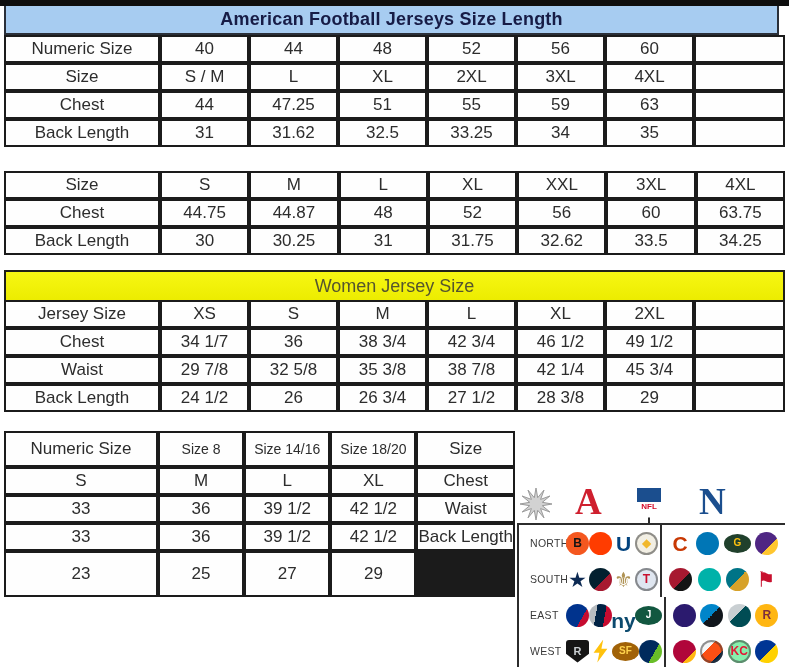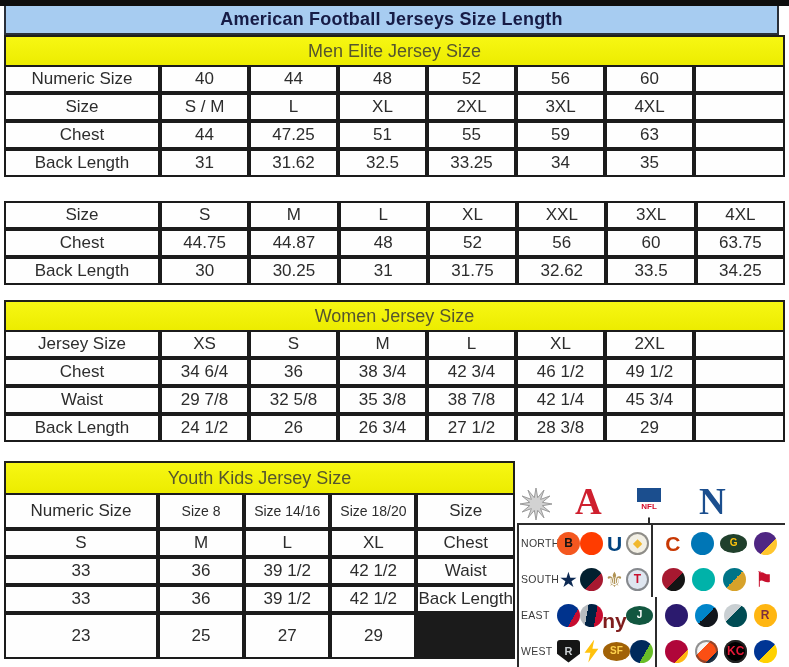--- a/index.html
+++ b/index.html
@@ -57,21 +57,21 @@
     position:absolute;left:120px;top:4px;width:24px;height:30px;z-index:2;
     clip-path:polygon(0 0,100% 0,100% 58%,50% 100%,0 58%);
     background:linear-gradient(#1b4e8e 46%,#ffffff 46%);
     display:flex;align-items:flex-end;justify-content:center;
     font-size:8px;font-weight:bold;color:#d40b2a;padding-bottom:7px;box-sizing:border-box;
   }
   .nfl-grid{border-top:2px solid #2c2c2c;border-left:2px solid #2c2c2c;}
   .nfl-row{display:flex;align-items:center;height:36px;}
   .dir{
     width:36px;flex:0 0 36px;font-size:10.5px;color:#3a3a3a;letter-spacing:.3px;
-    padding-left:2px;
+    padding-left:11px;
   }
   .group{display:flex;align-items:center;height:100%;}
   .group.afc{flex:0 0 93px;justify-content:space-between;padding-right:2px;box-sizing:border-box;}
   .group.nfc{flex:1;border-left:2px solid #2c2c2c;justify-content:space-evenly;padding:0 2px;}
   .logo{
     width:23px;height:23px;border-radius:50%;flex:0 0 auto;
     display:flex;align-items:center;justify-content:center;
     font-weight:bold;font-size:12px;line-height:1;
   }
   .logo.ring{box-shadow:inset 0 0 0 2px rgba(60,60,60,.55);}
@@ -81,21 +81,20 @@
   .logo.bolt{border-radius:0;clip-path:polygon(62% 0,20% 58%,45% 58%,36% 100%,80% 40%,54% 40%);}
 </style>
 </head>
 <body>
 
 <div class="top-bar"></div>
 
 <div class="title-bar">American Football Jerseys Size Length</div>
 
 <section class="size-table">
-  <div class="yellow-header">Men Elite Jersey Size</div>
   <div class="grid cols-8e">
       <div class="cell row-0 col-0">Numeric Size</div>
       <div class="cell row-0 col-1">40</div>
       <div class="cell row-0 col-2">44</div>
       <div class="cell row-0 col-3">48</div>
       <div class="cell row-0 col-4">52</div>
       <div class="cell row-0 col-5">56</div>
       <div class="cell row-0 col-6">60</div>
       <div class="cell row-0 col-7"></div>
       <div class="cell row-1 col-0">Size</div>
@@ -159,21 +158,21 @@
   <div class="grid cols-8e">
       <div class="cell row-0 col-0">Jersey Size</div>
       <div class="cell row-0 col-1">XS</div>
       <div class="cell row-0 col-2">S</div>
       <div class="cell row-0 col-3">M</div>
       <div class="cell row-0 col-4">L</div>
       <div class="cell row-0 col-5">XL</div>
       <div class="cell row-0 col-6">2XL</div>
       <div class="cell row-0 col-7"></div>
       <div class="cell row-1 col-0">Chest</div>
-      <div class="cell row-1 col-1">34 6/4</div>
+      <div class="cell row-1 col-1">34 1/7</div>
       <div class="cell row-1 col-2">36</div>
       <div class="cell row-1 col-3">38 3/4</div>
       <div class="cell row-1 col-4">42 3/4</div>
       <div class="cell row-1 col-5">46 1/2</div>
       <div class="cell row-1 col-6">49 1/2</div>
       <div class="cell row-1 col-7"></div>
       <div class="cell row-2 col-0">Waist</div>
       <div class="cell row-2 col-1">29 7/8</div>
       <div class="cell row-2 col-2">32 5/8</div>
       <div class="cell row-2 col-3">35 3/8</div>
@@ -186,21 +185,20 @@
       <div class="cell row-3 col-2">26</div>
       <div class="cell row-3 col-3">26 3/4</div>
       <div class="cell row-3 col-4">27 1/2</div>
       <div class="cell row-3 col-5">28 3/8</div>
       <div class="cell row-3 col-6">29</div>
       <div class="cell row-3 col-7"></div>
     </div>
 </section>
 
 <section class="size-table youth gap19">
-  <div class="yellow-header">Youth Kids Jersey Size</div>
   <div class="grid cols-5">
       <div class="cell row-0 col-0">Numeric Size</div>
       <div class="cell row-0 col-1">Size 8</div>
       <div class="cell row-0 col-3">Size 14/16</div>
       <div class="cell row-0 col-4">Size 18/20</div>
       <div class="cell row-1 col-0">Size</div>
       <div class="cell row-1 col-1">S</div>
       <div class="cell row-1 col-2">M</div>
       <div class="cell row-1 col-3">L</div>
       <div class="cell row-1 col-4">XL</div>
@@ -260,39 +258,39 @@
           <span class="logo circle" style="background: rgb(0, 178, 169);"></span>
           <span class="logo circle" style="background: linear-gradient(135deg, rgb(0, 116, 135) 50%, rgb(215, 162, 42) 50%);"></span>
           <span class="logo glyph" style="color: rgb(200, 16, 46);">⚑</span>
         </div>
       </div>
       <div class="nfl-row">
         <span class="dir">EAST</span>
         <div class="group afc">
           <span class="logo circle" style="background: linear-gradient(120deg, rgb(0, 51, 141) 66%, rgb(198, 12, 48) 66%);"></span>
           <span class="logo circle" style="background: linear-gradient(100deg, rgb(183, 188, 192) 32%, rgb(0, 34, 68) 32%, rgb(0, 34, 68) 66%, rgb(198, 12, 48) 66%);"></span>
-          <span class="logo glyph" style="color: #7f1d1d; margin-top: 10px;">ny</span>
+          <span class="logo glyph" style="color: #0c4a6e; margin-top: 10px;">ny</span>
           <span class="logo oval" style="background: rgb(18, 87, 64); color: rgb(255, 255, 255);">J</span>
         </div>
         <div class="group nfc">
           <span class="logo circle" style="background: rgb(43, 26, 110);"></span>
           <span class="logo circle" style="background: linear-gradient(135deg, rgb(0, 133, 202) 50%, rgb(17, 22, 28) 50%);"></span>
           <span class="logo circle" style="background: linear-gradient(135deg, rgb(201, 207, 210) 42%, rgb(0, 76, 84) 42%);"></span>
           <span class="logo circle" style="background: rgb(255, 182, 18); color: rgb(124, 46, 61);">R</span>
         </div>
       </div>
       <div class="nfl-row">
         <span class="dir">WEST</span>
         <div class="group afc">
           <span class="logo shield" style="background: rgb(21, 21, 21); color: rgb(201, 206, 209);">R</span>
           <span class="logo bolt" style="background: rgb(255, 194, 14);"></span>
           <span class="logo oval" style="background: #a16207; color: rgb(255, 211, 77);">SF</span>
           <span class="logo circle" style="background: linear-gradient(120deg, rgb(0, 42, 92) 62%, rgb(105, 190, 40) 62%);"></span>
         </div>
         <div class="group nfc">
           <span class="logo circle" style="background: linear-gradient(135deg, rgb(176, 6, 58) 70%, rgb(255, 182, 18) 70%);"></span>
           <span class="logo circle ring" style="background: linear-gradient(135deg, rgb(245, 245, 245) 35%, rgb(251, 79, 20) 35%, rgb(251, 79, 20) 72%, rgb(0, 34, 68) 72%);"></span>
-          <span class="logo circle ring" style="background: #000000; color: rgb(227, 24, 55);">KC</span>
+          <span class="logo circle ring" style="background: #86efac; color: rgb(227, 24, 55);">KC</span>
           <span class="logo circle" style="background: linear-gradient(135deg, rgb(0, 53, 148) 55%, rgb(255, 209, 0) 55%);"></span>
         </div>
       </div>
     </div>
 </aside>
 
 </body></html>

